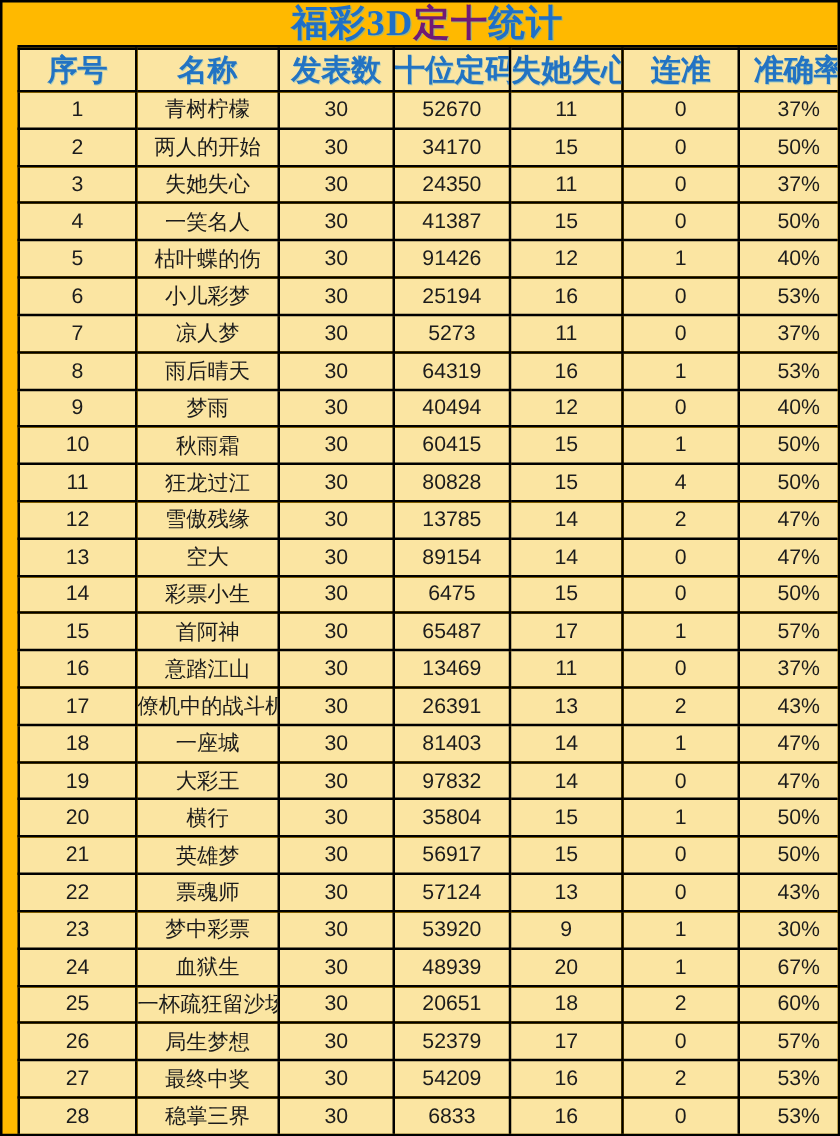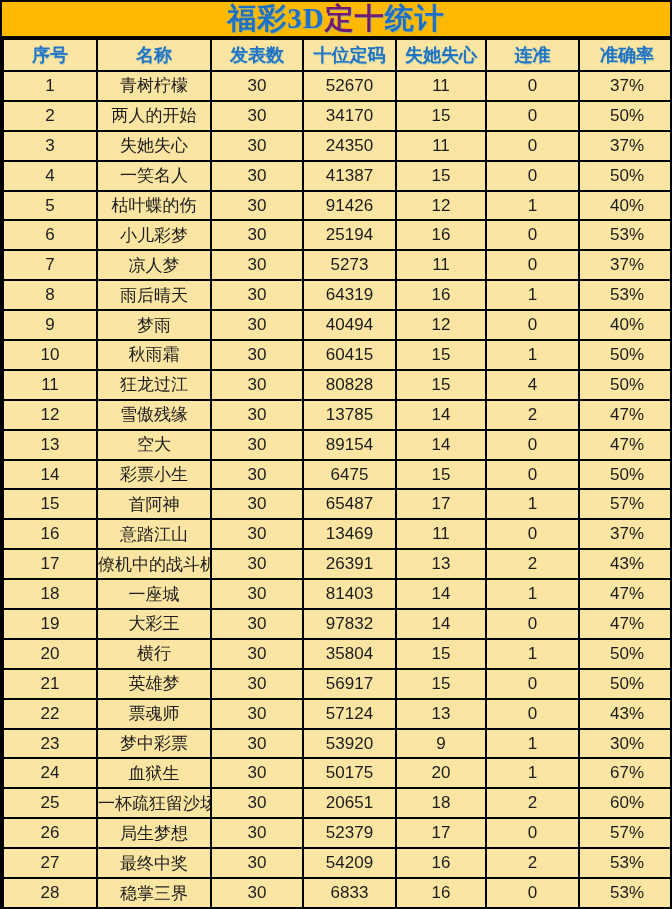--- a/index.html
+++ b/index.html
@@ -8,20 +8,21 @@
     background: #ffffff;
     font-family: "Liberation Sans", sans-serif;
   }
   .frame {
     width: 672px;
     height: 909px;
     box-sizing: border-box;
     background: #FFB900;
     border: 2px solid #000000;
     overflow: hidden;
+    padding-left: 12px;
   }
   .title-bar {
     height: 34px;
     display: flex;
     align-items: center;
     justify-content: center;
     border-bottom: 2px solid #000000;
     font-size: 29px;
     font-weight: bold;
     letter-spacing: 1px;
@@ -41,21 +42,21 @@
     background: #FBE5A2;
     text-align: center;
     vertical-align: middle;
     padding: 0;
     overflow: hidden;
     white-space: nowrap;
   }
   th {
     height: 30px;
     color: #2273C3;
-    font-size: 18px;
+    font-size: 24px;
     font-weight: bold;
     text-shadow: 0.5px 0.5px 0 rgba(90,180,210,0.5);
   }
   td {
     color: #1C1C1C;
     font-size: 17px;
     font-weight: normal;
   }
 </style>
 </head>
@@ -295,21 +296,21 @@
           <td>30</td>
           <td>53920</td>
           <td>9</td>
           <td>1</td>
           <td>30%</td>
         </tr>
         <tr>
           <td>24</td>
           <td>血狱生</td>
           <td>30</td>
-          <td>50175</td>
+          <td>48939</td>
           <td>20</td>
           <td>1</td>
           <td>67%</td>
         </tr>
         <tr>
           <td>25</td>
           <td>一杯疏狂留沙场</td>
           <td>30</td>
           <td>20651</td>
           <td>18</td>

